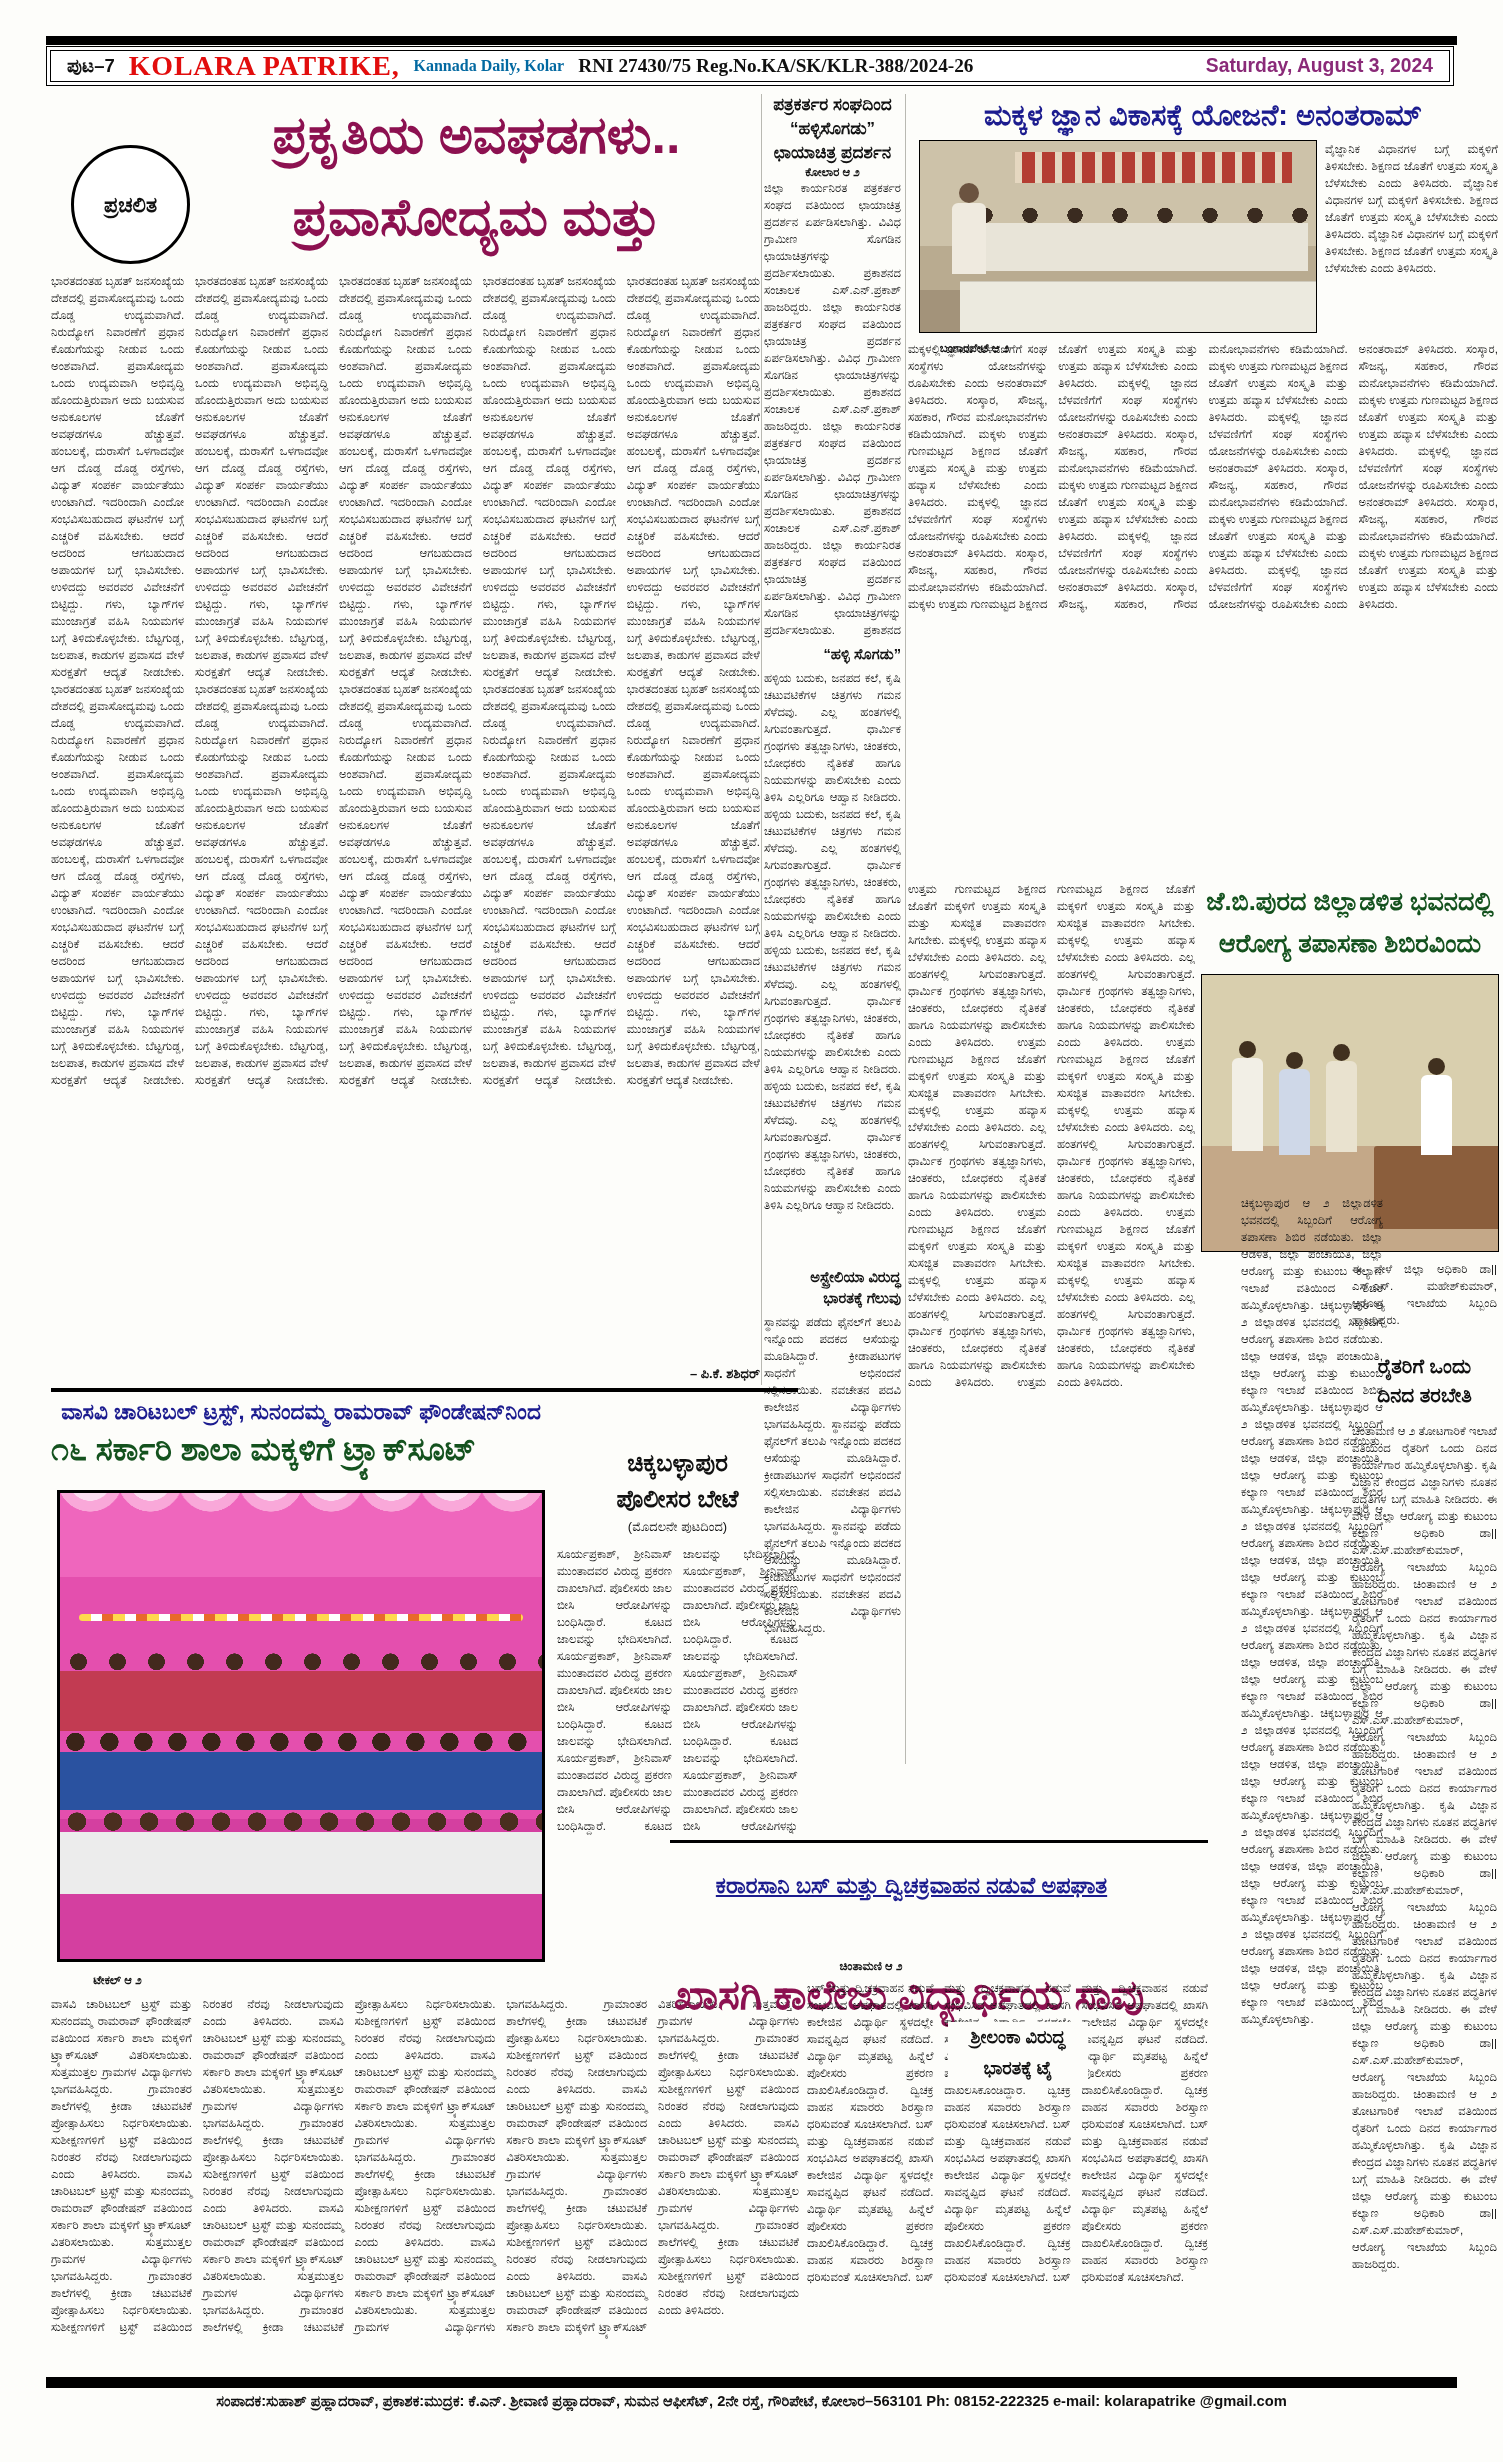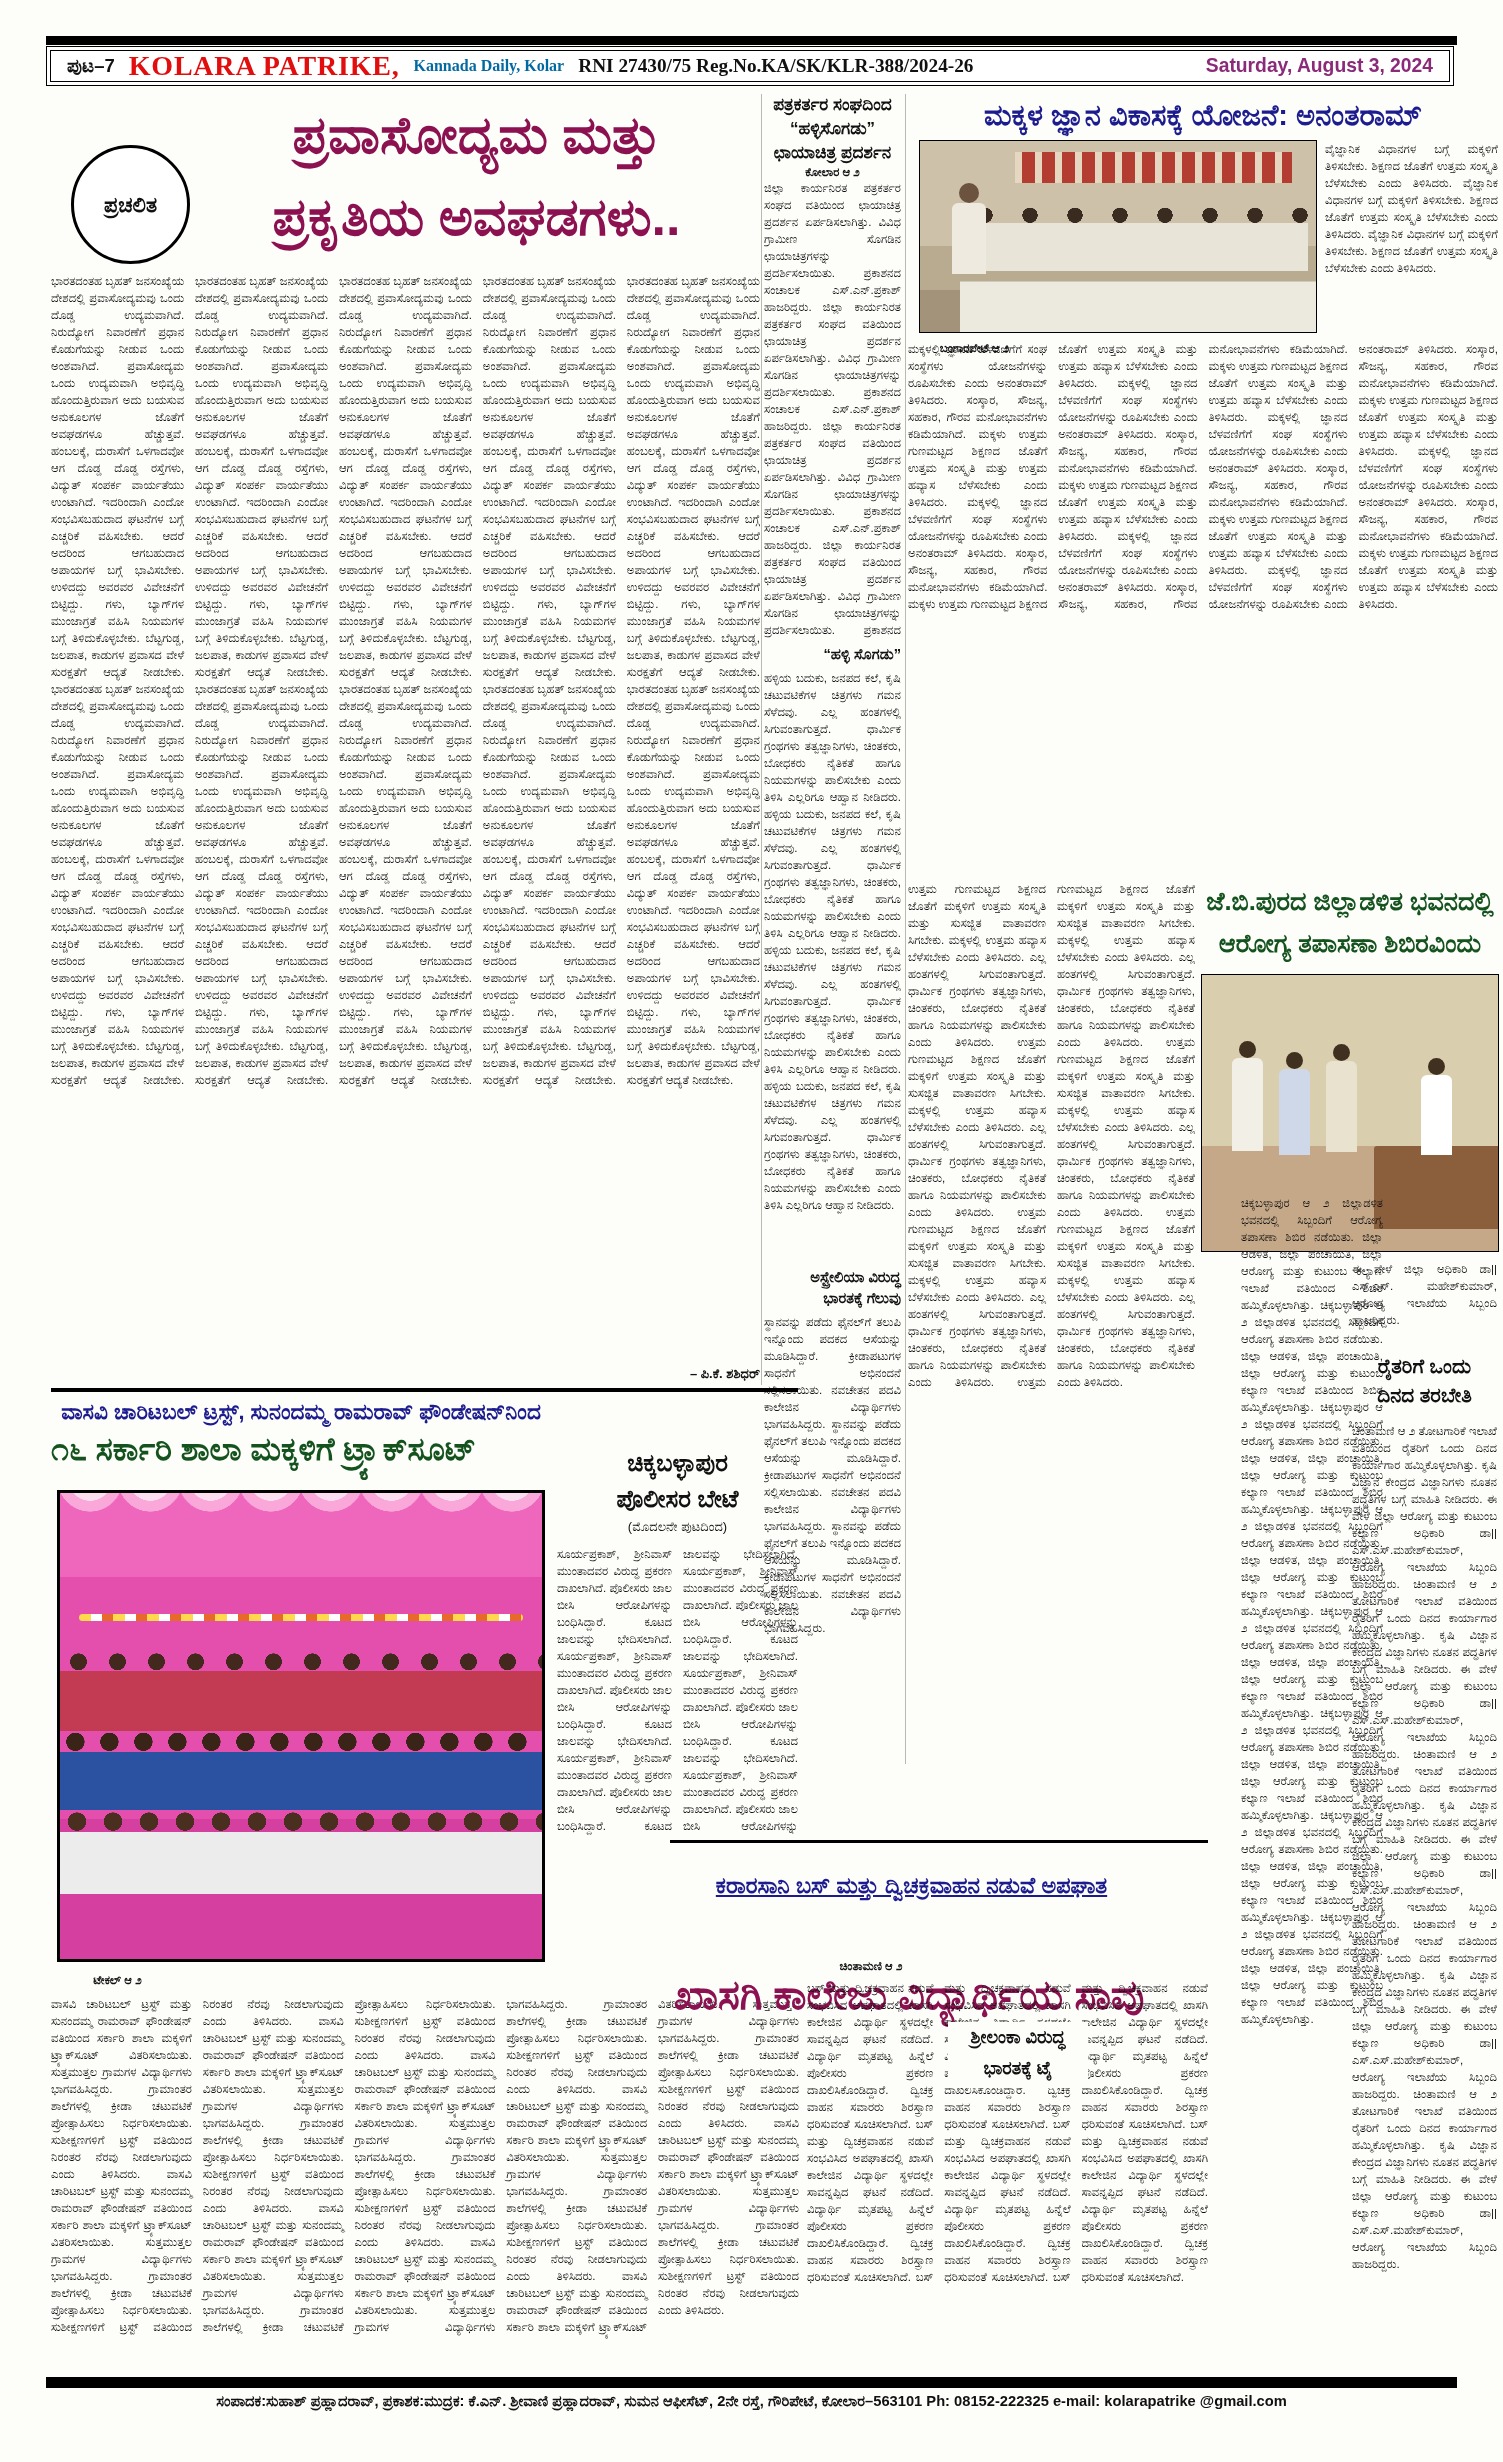--- a/index.html
+++ b/index.html
@@ -102,22 +102,22 @@
     <span class="m-sub">Kannada Daily, Kolar</span>
     <span class="m-reg">RNI 27430/75 Reg.No.KA/SK/KLR-388/2024-26</span>
     <span class="m-date">Saturday, August 3, 2024</span>
   </div>
 
   <div class="v-rule" style="left:761px;top:94px;height:1291px;"></div>
   <div class="v-rule" style="left:905px;top:94px;height:1670px;"></div>
 
   <div class="ed-badge">ಪ್ರಚಲಿತ</div>
   <div class="ed-headline">
+    <div>ಪ್ರಕೃತಿಯ ಅವಘಡಗಳು..</div>
     <div>ಪ್ರವಾಸೋದ್ಯಮ ಮತ್ತು</div>
-    <div>ಪ್ರಕೃತಿಯ ಅವಘಡಗಳು..</div>
   </div>
   <div class="ed-body body-txt">ಭಾರತದಂತಹ ಬೃಹತ್ ಜನಸಂಖ್ಯೆಯ ದೇಶದಲ್ಲಿ ಪ್ರವಾಸೋದ್ಯಮವು ಒಂದು ದೊಡ್ಡ ಉದ್ಯಮವಾಗಿದೆ. ನಿರುದ್ಯೋಗ ನಿವಾರಣೆಗೆ ಪ್ರಧಾನ ಕೊಡುಗೆಯನ್ನು ನೀಡುವ ಒಂದು ಅಂಶವಾಗಿದೆ. ಪ್ರವಾಸೋದ್ಯಮ ಒಂದು ಉದ್ಯಮವಾಗಿ ಅಭಿವೃದ್ಧಿ ಹೊಂದುತ್ತಿರುವಾಗ ಅದು ಬಯಸುವ ಅನುಕೂಲಗಳ ಜೊತೆಗೆ ಅವಘಡಗಳೂ ಹೆಚ್ಚುತ್ತವೆ. ಹಂಬಲಕ್ಕೆ, ದುರಾಸೆಗೆ ಒಳಗಾದವೋ ಆಗ ದೊಡ್ಡ ದೊಡ್ಡ ರಸ್ತೆಗಳು, ವಿದ್ಯುತ್ ಸಂಪರ್ಕ ವಾರ್ಯತೆಯು ಉಂಟಾಗಿದೆ. ಇದರಿಂದಾಗಿ ಎಂದೋ ಸಂಭವಿಸಬಹುದಾದ ಘಟನೆಗಳ ಬಗ್ಗೆ ಎಚ್ಚರಿಕೆ ವಹಿಸಬೇಕು. ಆದರೆ ಅದರಿಂದ ಆಗಬಹುದಾದ ಅಪಾಯಗಳ ಬಗ್ಗೆ ಭಾವಿಸಬೇಕು. ಉಳಿದದ್ದು ಅವರವರ ವಿವೇಚನೆಗೆ ಬಿಟ್ಟಿದ್ದು. ಗಳು, ಬ್ಯಾಗ್‌ಗಳ ಮುಂಜಾಗ್ರತೆ ವಹಿಸಿ ನಿಯಮಗಳ ಬಗ್ಗೆ ತಿಳಿದುಕೊಳ್ಳಬೇಕು. ಬೆಟ್ಟಗುಡ್ಡ, ಜಲಪಾತ, ಕಾಡುಗಳ ಪ್ರವಾಸದ ವೇಳೆ ಸುರಕ್ಷತೆಗೆ ಆದ್ಯತೆ ನೀಡಬೇಕು.  ಭಾರತದಂತಹ ಬೃಹತ್ ಜನಸಂಖ್ಯೆಯ ದೇಶದಲ್ಲಿ ಪ್ರವಾಸೋದ್ಯಮವು ಒಂದು ದೊಡ್ಡ ಉದ್ಯಮವಾಗಿದೆ. ನಿರುದ್ಯೋಗ ನಿವಾರಣೆಗೆ ಪ್ರಧಾನ ಕೊಡುಗೆಯನ್ನು ನೀಡುವ ಒಂದು ಅಂಶವಾಗಿದೆ. ಪ್ರವಾಸೋದ್ಯಮ ಒಂದು ಉದ್ಯಮವಾಗಿ ಅಭಿವೃದ್ಧಿ ಹೊಂದುತ್ತಿರುವಾಗ ಅದು ಬಯಸುವ ಅನುಕೂಲಗಳ ಜೊತೆಗೆ ಅವಘಡಗಳೂ ಹೆಚ್ಚುತ್ತವೆ. ಹಂಬಲಕ್ಕೆ, ದುರಾಸೆಗೆ ಒಳಗಾದವೋ ಆಗ ದೊಡ್ಡ ದೊಡ್ಡ ರಸ್ತೆಗಳು, ವಿದ್ಯುತ್ ಸಂಪರ್ಕ ವಾರ್ಯತೆಯು ಉಂಟಾಗಿದೆ. ಇದರಿಂದಾಗಿ ಎಂದೋ ಸಂಭವಿಸಬಹುದಾದ ಘಟನೆಗಳ ಬಗ್ಗೆ ಎಚ್ಚರಿಕೆ ವಹಿಸಬೇಕು. ಆದರೆ ಅದರಿಂದ ಆಗಬಹುದಾದ ಅಪಾಯಗಳ ಬಗ್ಗೆ ಭಾವಿಸಬೇಕು. ಉಳಿದದ್ದು ಅವರವರ ವಿವೇಚನೆಗೆ ಬಿಟ್ಟಿದ್ದು. ಗಳು, ಬ್ಯಾಗ್‌ಗಳ ಮುಂಜಾಗ್ರತೆ ವಹಿಸಿ ನಿಯಮಗಳ ಬಗ್ಗೆ ತಿಳಿದುಕೊಳ್ಳಬೇಕು. ಬೆಟ್ಟಗುಡ್ಡ, ಜಲಪಾತ, ಕಾಡುಗಳ ಪ್ರವಾಸದ ವೇಳೆ ಸುರಕ್ಷತೆಗೆ ಆದ್ಯತೆ ನೀಡಬೇಕು.  ಭಾರತದಂತಹ ಬೃಹತ್ ಜನಸಂಖ್ಯೆಯ ದೇಶದಲ್ಲಿ ಪ್ರವಾಸೋದ್ಯಮವು ಒಂದು ದೊಡ್ಡ ಉದ್ಯಮವಾಗಿದೆ. ನಿರುದ್ಯೋಗ ನಿವಾರಣೆಗೆ ಪ್ರಧಾನ ಕೊಡುಗೆಯನ್ನು ನೀಡುವ ಒಂದು ಅಂಶವಾಗಿದೆ. ಪ್ರವಾಸೋದ್ಯಮ ಒಂದು ಉದ್ಯಮವಾಗಿ ಅಭಿವೃದ್ಧಿ ಹೊಂದುತ್ತಿರುವಾಗ ಅದು ಬಯಸುವ ಅನುಕೂಲಗಳ ಜೊತೆಗೆ ಅವಘಡಗಳೂ ಹೆಚ್ಚುತ್ತವೆ. ಹಂಬಲಕ್ಕೆ, ದುರಾಸೆಗೆ ಒಳಗಾದವೋ ಆಗ ದೊಡ್ಡ ದೊಡ್ಡ ರಸ್ತೆಗಳು, ವಿದ್ಯುತ್ ಸಂಪರ್ಕ ವಾರ್ಯತೆಯು ಉಂಟಾಗಿದೆ. ಇದರಿಂದಾಗಿ ಎಂದೋ ಸಂಭವಿಸಬಹುದಾದ ಘಟನೆಗಳ ಬಗ್ಗೆ ಎಚ್ಚರಿಕೆ ವಹಿಸಬೇಕು. ಆದರೆ ಅದರಿಂದ ಆಗಬಹುದಾದ ಅಪಾಯಗಳ ಬಗ್ಗೆ ಭಾವಿಸಬೇಕು. ಉಳಿದದ್ದು ಅವರವರ ವಿವೇಚನೆಗೆ ಬಿಟ್ಟಿದ್ದು. ಗಳು, ಬ್ಯಾಗ್‌ಗಳ ಮುಂಜಾಗ್ರತೆ ವಹಿಸಿ ನಿಯಮಗಳ ಬಗ್ಗೆ ತಿಳಿದುಕೊಳ್ಳಬೇಕು. ಬೆಟ್ಟಗುಡ್ಡ, ಜಲಪಾತ, ಕಾಡುಗಳ ಪ್ರವಾಸದ ವೇಳೆ ಸುರಕ್ಷತೆಗೆ ಆದ್ಯತೆ ನೀಡಬೇಕು.  ಭಾರತದಂತಹ ಬೃಹತ್ ಜನಸಂಖ್ಯೆಯ ದೇಶದಲ್ಲಿ ಪ್ರವಾಸೋದ್ಯಮವು ಒಂದು ದೊಡ್ಡ ಉದ್ಯಮವಾಗಿದೆ. ನಿರುದ್ಯೋಗ ನಿವಾರಣೆಗೆ ಪ್ರಧಾನ ಕೊಡುಗೆಯನ್ನು ನೀಡುವ ಒಂದು ಅಂಶವಾಗಿದೆ. ಪ್ರವಾಸೋದ್ಯಮ ಒಂದು ಉದ್ಯಮವಾಗಿ ಅಭಿವೃದ್ಧಿ ಹೊಂದುತ್ತಿರುವಾಗ ಅದು ಬಯಸುವ ಅನುಕೂಲಗಳ ಜೊತೆಗೆ ಅವಘಡಗಳೂ ಹೆಚ್ಚುತ್ತವೆ. ಹಂಬಲಕ್ಕೆ, ದುರಾಸೆಗೆ ಒಳಗಾದವೋ ಆಗ ದೊಡ್ಡ ದೊಡ್ಡ ರಸ್ತೆಗಳು, ವಿದ್ಯುತ್ ಸಂಪರ್ಕ ವಾರ್ಯತೆಯು ಉಂಟಾಗಿದೆ. ಇದರಿಂದಾಗಿ ಎಂದೋ ಸಂಭವಿಸಬಹುದಾದ ಘಟನೆಗಳ ಬಗ್ಗೆ ಎಚ್ಚರಿಕೆ ವಹಿಸಬೇಕು. ಆದರೆ ಅದರಿಂದ ಆಗಬಹುದಾದ ಅಪಾಯಗಳ ಬಗ್ಗೆ ಭಾವಿಸಬೇಕು. ಉಳಿದದ್ದು ಅವರವರ ವಿವೇಚನೆಗೆ ಬಿಟ್ಟಿದ್ದು. ಗಳು, ಬ್ಯಾಗ್‌ಗಳ ಮುಂಜಾಗ್ರತೆ ವಹಿಸಿ ನಿಯಮಗಳ ಬಗ್ಗೆ ತಿಳಿದುಕೊಳ್ಳಬೇಕು. ಬೆಟ್ಟಗುಡ್ಡ, ಜಲಪಾತ, ಕಾಡುಗಳ ಪ್ರವಾಸದ ವೇಳೆ ಸುರಕ್ಷತೆಗೆ ಆದ್ಯತೆ ನೀಡಬೇಕು.  ಭಾರತದಂತಹ ಬೃಹತ್ ಜನಸಂಖ್ಯೆಯ ದೇಶದಲ್ಲಿ ಪ್ರವಾಸೋದ್ಯಮವು ಒಂದು ದೊಡ್ಡ ಉದ್ಯಮವಾಗಿದೆ. ನಿರುದ್ಯೋಗ ನಿವಾರಣೆಗೆ ಪ್ರಧಾನ ಕೊಡುಗೆಯನ್ನು ನೀಡುವ ಒಂದು ಅಂಶವಾಗಿದೆ. ಪ್ರವಾಸೋದ್ಯಮ ಒಂದು ಉದ್ಯಮವಾಗಿ ಅಭಿವೃದ್ಧಿ ಹೊಂದುತ್ತಿರುವಾಗ ಅದು ಬಯಸುವ ಅನುಕೂಲಗಳ ಜೊತೆಗೆ ಅವಘಡಗಳೂ ಹೆಚ್ಚುತ್ತವೆ. ಹಂಬಲಕ್ಕೆ, ದುರಾಸೆಗೆ ಒಳಗಾದವೋ ಆಗ ದೊಡ್ಡ ದೊಡ್ಡ ರಸ್ತೆಗಳು, ವಿದ್ಯುತ್ ಸಂಪರ್ಕ ವಾರ್ಯತೆಯು ಉಂಟಾಗಿದೆ. ಇದರಿಂದಾಗಿ ಎಂದೋ ಸಂಭವಿಸಬಹುದಾದ ಘಟನೆಗಳ ಬಗ್ಗೆ ಎಚ್ಚರಿಕೆ ವಹಿಸಬೇಕು. ಆದರೆ ಅದರಿಂದ ಆಗಬಹುದಾದ ಅಪಾಯಗಳ ಬಗ್ಗೆ ಭಾವಿಸಬೇಕು. ಉಳಿದದ್ದು ಅವರವರ ವಿವೇಚನೆಗೆ ಬಿಟ್ಟಿದ್ದು. ಗಳು, ಬ್ಯಾಗ್‌ಗಳ ಮುಂಜಾಗ್ರತೆ ವಹಿಸಿ ನಿಯಮಗಳ ಬಗ್ಗೆ ತಿಳಿದುಕೊಳ್ಳಬೇಕು. ಬೆಟ್ಟಗುಡ್ಡ, ಜಲಪಾತ, ಕಾಡುಗಳ ಪ್ರವಾಸದ ವೇಳೆ ಸುರಕ್ಷತೆಗೆ ಆದ್ಯತೆ ನೀಡಬೇಕು.  ಭಾರತದಂತಹ ಬೃಹತ್ ಜನಸಂಖ್ಯೆಯ ದೇಶದಲ್ಲಿ ಪ್ರವಾಸೋದ್ಯಮವು ಒಂದು ದೊಡ್ಡ ಉದ್ಯಮವಾಗಿದೆ. ನಿರುದ್ಯೋಗ ನಿವಾರಣೆಗೆ ಪ್ರಧಾನ ಕೊಡುಗೆಯನ್ನು ನೀಡುವ ಒಂದು ಅಂಶವಾಗಿದೆ. ಪ್ರವಾಸೋದ್ಯಮ ಒಂದು ಉದ್ಯಮವಾಗಿ ಅಭಿವೃದ್ಧಿ ಹೊಂದುತ್ತಿರುವಾಗ ಅದು ಬಯಸುವ ಅನುಕೂಲಗಳ ಜೊತೆಗೆ ಅವಘಡಗಳೂ ಹೆಚ್ಚುತ್ತವೆ. ಹಂಬಲಕ್ಕೆ, ದುರಾಸೆಗೆ ಒಳಗಾದವೋ ಆಗ ದೊಡ್ಡ ದೊಡ್ಡ ರಸ್ತೆಗಳು, ವಿದ್ಯುತ್ ಸಂಪರ್ಕ ವಾರ್ಯತೆಯು ಉಂಟಾಗಿದೆ. ಇದರಿಂದಾಗಿ ಎಂದೋ ಸಂಭವಿಸಬಹುದಾದ ಘಟನೆಗಳ ಬಗ್ಗೆ ಎಚ್ಚರಿಕೆ ವಹಿಸಬೇಕು. ಆದರೆ ಅದರಿಂದ ಆಗಬಹುದಾದ ಅಪಾಯಗಳ ಬಗ್ಗೆ ಭಾವಿಸಬೇಕು. ಉಳಿದದ್ದು ಅವರವರ ವಿವೇಚನೆಗೆ ಬಿಟ್ಟಿದ್ದು. ಗಳು, ಬ್ಯಾಗ್‌ಗಳ ಮುಂಜಾಗ್ರತೆ ವಹಿಸಿ ನಿಯಮಗಳ ಬಗ್ಗೆ ತಿಳಿದುಕೊಳ್ಳಬೇಕು. ಬೆಟ್ಟಗುಡ್ಡ, ಜಲಪಾತ, ಕಾಡುಗಳ ಪ್ರವಾಸದ ವೇಳೆ ಸುರಕ್ಷತೆಗೆ ಆದ್ಯತೆ ನೀಡಬೇಕು.  ಭಾರತದಂತಹ ಬೃಹತ್ ಜನಸಂಖ್ಯೆಯ ದೇಶದಲ್ಲಿ ಪ್ರವಾಸೋದ್ಯಮವು ಒಂದು ದೊಡ್ಡ ಉದ್ಯಮವಾಗಿದೆ. ನಿರುದ್ಯೋಗ ನಿವಾರಣೆಗೆ ಪ್ರಧಾನ ಕೊಡುಗೆಯನ್ನು ನೀಡುವ ಒಂದು ಅಂಶವಾಗಿದೆ. ಪ್ರವಾಸೋದ್ಯಮ ಒಂದು ಉದ್ಯಮವಾಗಿ ಅಭಿವೃದ್ಧಿ ಹೊಂದುತ್ತಿರುವಾಗ ಅದು ಬಯಸುವ ಅನುಕೂಲಗಳ ಜೊತೆಗೆ ಅವಘಡಗಳೂ ಹೆಚ್ಚುತ್ತವೆ. ಹಂಬಲಕ್ಕೆ, ದುರಾಸೆಗೆ ಒಳಗಾದವೋ ಆಗ ದೊಡ್ಡ ದೊಡ್ಡ ರಸ್ತೆಗಳು, ವಿದ್ಯುತ್ ಸಂಪರ್ಕ ವಾರ್ಯತೆಯು ಉಂಟಾಗಿದೆ. ಇದರಿಂದಾಗಿ ಎಂದೋ ಸಂಭವಿಸಬಹುದಾದ ಘಟನೆಗಳ ಬಗ್ಗೆ ಎಚ್ಚರಿಕೆ ವಹಿಸಬೇಕು. ಆದರೆ ಅದರಿಂದ ಆಗಬಹುದಾದ ಅಪಾಯಗಳ ಬಗ್ಗೆ ಭಾವಿಸಬೇಕು. ಉಳಿದದ್ದು ಅವರವರ ವಿವೇಚನೆಗೆ ಬಿಟ್ಟಿದ್ದು. ಗಳು, ಬ್ಯಾಗ್‌ಗಳ ಮುಂಜಾಗ್ರತೆ ವಹಿಸಿ ನಿಯಮಗಳ ಬಗ್ಗೆ ತಿಳಿದುಕೊಳ್ಳಬೇಕು. ಬೆಟ್ಟಗುಡ್ಡ, ಜಲಪಾತ, ಕಾಡುಗಳ ಪ್ರವಾಸದ ವೇಳೆ ಸುರಕ್ಷತೆಗೆ ಆದ್ಯತೆ ನೀಡಬೇಕು.  ಭಾರತದಂತಹ ಬೃಹತ್ ಜನಸಂಖ್ಯೆಯ ದೇಶದಲ್ಲಿ ಪ್ರವಾಸೋದ್ಯಮವು ಒಂದು ದೊಡ್ಡ ಉದ್ಯಮವಾಗಿದೆ. ನಿರುದ್ಯೋಗ ನಿವಾರಣೆಗೆ ಪ್ರಧಾನ ಕೊಡುಗೆಯನ್ನು ನೀಡುವ ಒಂದು ಅಂಶವಾಗಿದೆ. ಪ್ರವಾಸೋದ್ಯಮ ಒಂದು ಉದ್ಯಮವಾಗಿ ಅಭಿವೃದ್ಧಿ ಹೊಂದುತ್ತಿರುವಾಗ ಅದು ಬಯಸುವ ಅನುಕೂಲಗಳ ಜೊತೆಗೆ ಅವಘಡಗಳೂ ಹೆಚ್ಚುತ್ತವೆ. ಹಂಬಲಕ್ಕೆ, ದುರಾಸೆಗೆ ಒಳಗಾದವೋ ಆಗ ದೊಡ್ಡ ದೊಡ್ಡ ರಸ್ತೆಗಳು, ವಿದ್ಯುತ್ ಸಂಪರ್ಕ ವಾರ್ಯತೆಯು ಉಂಟಾಗಿದೆ. ಇದರಿಂದಾಗಿ ಎಂದೋ ಸಂಭವಿಸಬಹುದಾದ ಘಟನೆಗಳ ಬಗ್ಗೆ ಎಚ್ಚರಿಕೆ ವಹಿಸಬೇಕು. ಆದರೆ ಅದರಿಂದ ಆಗಬಹುದಾದ ಅಪಾಯಗಳ ಬಗ್ಗೆ ಭಾವಿಸಬೇಕು. ಉಳಿದದ್ದು ಅವರವರ ವಿವೇಚನೆಗೆ ಬಿಟ್ಟಿದ್ದು. ಗಳು, ಬ್ಯಾಗ್‌ಗಳ ಮುಂಜಾಗ್ರತೆ ವಹಿಸಿ ನಿಯಮಗಳ ಬಗ್ಗೆ ತಿಳಿದುಕೊಳ್ಳಬೇಕು. ಬೆಟ್ಟಗುಡ್ಡ, ಜಲಪಾತ, ಕಾಡುಗಳ ಪ್ರವಾಸದ ವೇಳೆ ಸುರಕ್ಷತೆಗೆ ಆದ್ಯತೆ ನೀಡಬೇಕು.  ಭಾರತದಂತಹ ಬೃಹತ್ ಜನಸಂಖ್ಯೆಯ ದೇಶದಲ್ಲಿ ಪ್ರವಾಸೋದ್ಯಮವು ಒಂದು ದೊಡ್ಡ ಉದ್ಯಮವಾಗಿದೆ. ನಿರುದ್ಯೋಗ ನಿವಾರಣೆಗೆ ಪ್ರಧಾನ ಕೊಡುಗೆಯನ್ನು ನೀಡುವ ಒಂದು ಅಂಶವಾಗಿದೆ. ಪ್ರವಾಸೋದ್ಯಮ ಒಂದು ಉದ್ಯಮವಾಗಿ ಅಭಿವೃದ್ಧಿ ಹೊಂದುತ್ತಿರುವಾಗ ಅದು ಬಯಸುವ ಅನುಕೂಲಗಳ ಜೊತೆಗೆ ಅವಘಡಗಳೂ ಹೆಚ್ಚುತ್ತವೆ. ಹಂಬಲಕ್ಕೆ, ದುರಾಸೆಗೆ ಒಳಗಾದವೋ ಆಗ ದೊಡ್ಡ ದೊಡ್ಡ ರಸ್ತೆಗಳು, ವಿದ್ಯುತ್ ಸಂಪರ್ಕ ವಾರ್ಯತೆಯು ಉಂಟಾಗಿದೆ. ಇದರಿಂದಾಗಿ ಎಂದೋ ಸಂಭವಿಸಬಹುದಾದ ಘಟನೆಗಳ ಬಗ್ಗೆ ಎಚ್ಚರಿಕೆ ವಹಿಸಬೇಕು. ಆದರೆ ಅದರಿಂದ ಆಗಬಹುದಾದ ಅಪಾಯಗಳ ಬಗ್ಗೆ ಭಾವಿಸಬೇಕು. ಉಳಿದದ್ದು ಅವರವರ ವಿವೇಚನೆಗೆ ಬಿಟ್ಟಿದ್ದು. ಗಳು, ಬ್ಯಾಗ್‌ಗಳ ಮುಂಜಾಗ್ರತೆ ವಹಿಸಿ ನಿಯಮಗಳ ಬಗ್ಗೆ ತಿಳಿದುಕೊಳ್ಳಬೇಕು. ಬೆಟ್ಟಗುಡ್ಡ, ಜಲಪಾತ, ಕಾಡುಗಳ ಪ್ರವಾಸದ ವೇಳೆ ಸುರಕ್ಷತೆಗೆ ಆದ್ಯತೆ ನೀಡಬೇಕು.  ಭಾರತದಂತಹ ಬೃಹತ್ ಜನಸಂಖ್ಯೆಯ ದೇಶದಲ್ಲಿ ಪ್ರವಾಸೋದ್ಯಮವು ಒಂದು ದೊಡ್ಡ ಉದ್ಯಮವಾಗಿದೆ. ನಿರುದ್ಯೋಗ ನಿವಾರಣೆಗೆ ಪ್ರಧಾನ ಕೊಡುಗೆಯನ್ನು ನೀಡುವ ಒಂದು ಅಂಶವಾಗಿದೆ. ಪ್ರವಾಸೋದ್ಯಮ ಒಂದು ಉದ್ಯಮವಾಗಿ ಅಭಿವೃದ್ಧಿ ಹೊಂದುತ್ತಿರುವಾಗ ಅದು ಬಯಸುವ ಅನುಕೂಲಗಳ ಜೊತೆಗೆ ಅವಘಡಗಳೂ ಹೆಚ್ಚುತ್ತವೆ. ಹಂಬಲಕ್ಕೆ, ದುರಾಸೆಗೆ ಒಳಗಾದವೋ ಆಗ ದೊಡ್ಡ ದೊಡ್ಡ ರಸ್ತೆಗಳು, ವಿದ್ಯುತ್ ಸಂಪರ್ಕ ವಾರ್ಯತೆಯು ಉಂಟಾಗಿದೆ. ಇದರಿಂದಾಗಿ ಎಂದೋ ಸಂಭವಿಸಬಹುದಾದ ಘಟನೆಗಳ ಬಗ್ಗೆ ಎಚ್ಚರಿಕೆ ವಹಿಸಬೇಕು. ಆದರೆ ಅದರಿಂದ ಆಗಬಹುದಾದ ಅಪಾಯಗಳ ಬಗ್ಗೆ ಭಾವಿಸಬೇಕು. ಉಳಿದದ್ದು ಅವರವರ ವಿವೇಚನೆಗೆ ಬಿಟ್ಟಿದ್ದು. ಗಳು, ಬ್ಯಾಗ್‌ಗಳ ಮುಂಜಾಗ್ರತೆ ವಹಿಸಿ ನಿಯಮಗಳ ಬಗ್ಗೆ ತಿಳಿದುಕೊಳ್ಳಬೇಕು. ಬೆಟ್ಟಗುಡ್ಡ, ಜಲಪಾತ, ಕಾಡುಗಳ ಪ್ರವಾಸದ ವೇಳೆ ಸುರಕ್ಷತೆಗೆ ಆದ್ಯತೆ ನೀಡಬೇಕು. </div>
   <div class="ed-byline">– ಪಿ.ಕೆ. ಶಶಿಧರ್</div>
 
   <div class="mid">
     <div class="mid-h">
       <div>ಪತ್ರಕರ್ತರ ಸಂಘದಿಂದ</div>
       <div>“ಹಳ್ಳಿಸೊಗಡು”</div>
       <div>ಛಾಯಾಚಿತ್ರ ಪ್ರದರ್ಶನ</div>
     </div>

